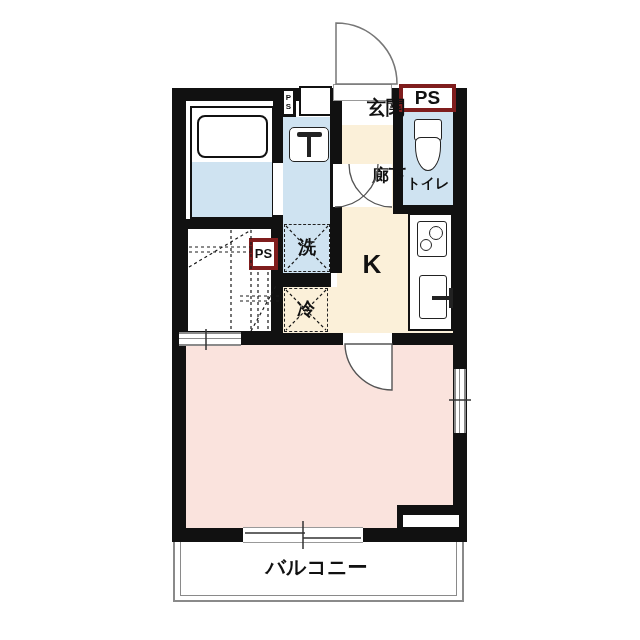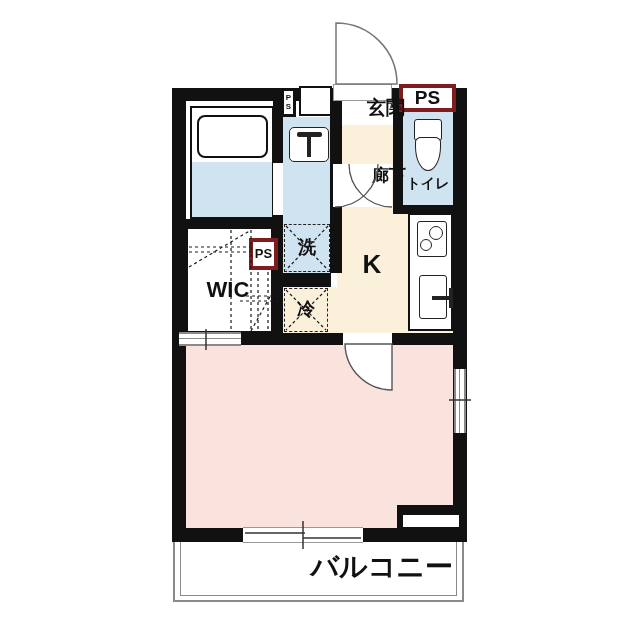--- a/index.html
+++ b/index.html
@@ -104,27 +104,24 @@
 
   <div class="abs lbl" style="left:356px;top:96px;width:60px;height:24px;font-size:19px;">
     <span>玄関</span>
   </div>
   <div class="abs lbl" style="left:340px;top:166px;width:50px;height:20px;font-size:17px;margin-left:24px;">
     <span>廊下</span>
   </div>
   <div class="abs lbl" style="left:403px;top:175px;width:50px;height:18px;font-size:14px;">
     <span>トイレ</span>
   </div>
-  <div class="abs lbl" style="left:192px;top:277px;width:72px;height:26px;font-size:22px;">
-    <span>WIC</span>
-  </div>
   <div class="abs lbl" style="left:352px;top:248px;width:40px;height:32px;font-size:26px;">
     <span>K</span>
   </div>
-  <div class="abs lbl" style="left:180px;top:554px;width:273px;height:26px;font-size:28px;justify-content:flex-end;">
+  <div class="abs lbl" style="left:180px;top:554px;width:273px;height:26px;font-size:20px;">
     <span>バルコニー</span>
   </div>
 
   <svg class="overlay" width="640" height="640" viewBox="0 0 640 640">
 
     <path d="M336,84 L336,23 A61,61 0 0 1 397,84 Z" fill="#ffffff" stroke="#777" stroke-width="1.5"></path>
 
     <path d="M378,164 A43,43 0 0 1 335,207" fill="none" stroke="#555" stroke-width="1.3"></path>
     <path d="M392,207 A43,43 0 0 1 349,164" fill="none" stroke="#555" stroke-width="1.3"></path>
 

